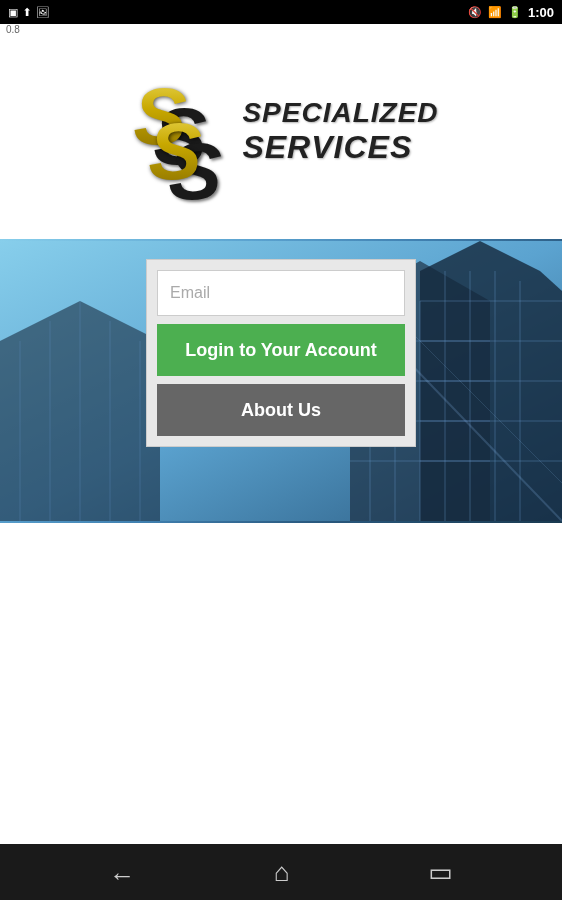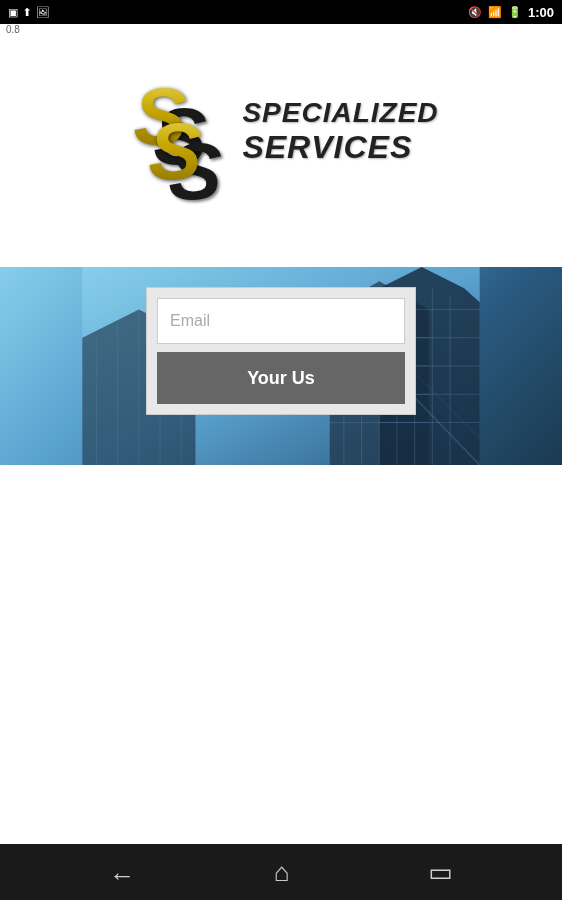--- a/index.html
+++ b/index.html
@@ -132,25 +132,24 @@
       font-style: italic;
       color: #222;
       font-family: 'Arial Black', sans-serif;
       letter-spacing: 1px;
       text-shadow: 1px 1px 2px rgba(0,0,0,0.3);
     }
 
     
     .bg-section {
       width: 100%;
-      height: 198px;
+      height: 284px;
       position: relative;
       overflow: hidden;
       background: linear-gradient(135deg, #87ceeb 0%, #5ba3d0 30%, #4080b0 50%, #2a5a80 70%, #1a3a50 100%);
-      margin-top: 28px;
     }
 
     
     .login-card {
       position: absolute;
       top: 20px;
       left: 50%;
       transform: translateX(-50%);
       width: 270px;
       background: #e8e8e8;
@@ -314,21 +313,22 @@
     <polygon points="0,280 0,100 80,60 160,100 160,280" fill="rgba(25,45,65,0.6)"></polygon>
     <line x1="20" y1="100" x2="20" y2="280" stroke="rgba(100,150,200,0.3)" stroke-width="1"></line>
     <line x1="50" y1="80" x2="50" y2="280" stroke="rgba(100,150,200,0.3)" stroke-width="1"></line>
     <line x1="80" y1="60" x2="80" y2="280" stroke="rgba(100,150,200,0.3)" stroke-width="1"></line>
     <line x1="110" y1="80" x2="110" y2="280" stroke="rgba(100,150,200,0.3)" stroke-width="1"></line>
     <line x1="140" y1="100" x2="140" y2="280" stroke="rgba(100,150,200,0.3)" stroke-width="1"></line>
   </svg>
 
   <div class="login-card">
     <input type="email" class="input-field" placeholder="Email" style="">
-    <button class="btn-about">Your Us</button>
+    <button class="btn-login">Login to Your Account</button>
+    <button class="btn-about">About Us</button>
   </div>
 </div>
 
 <div class="content-area"></div>
 
 <div class="bottom-nav">
   <span class="nav-icon">←</span>
   <span class="nav-icon">⌂</span>
   <span class="nav-icon">▭</span>
 </div>

